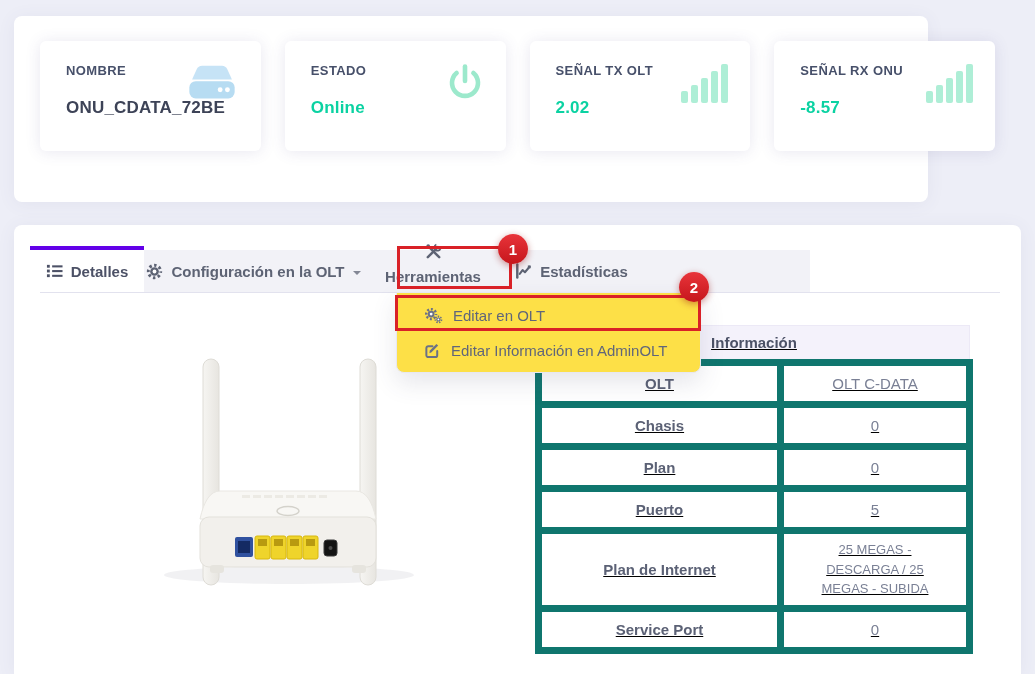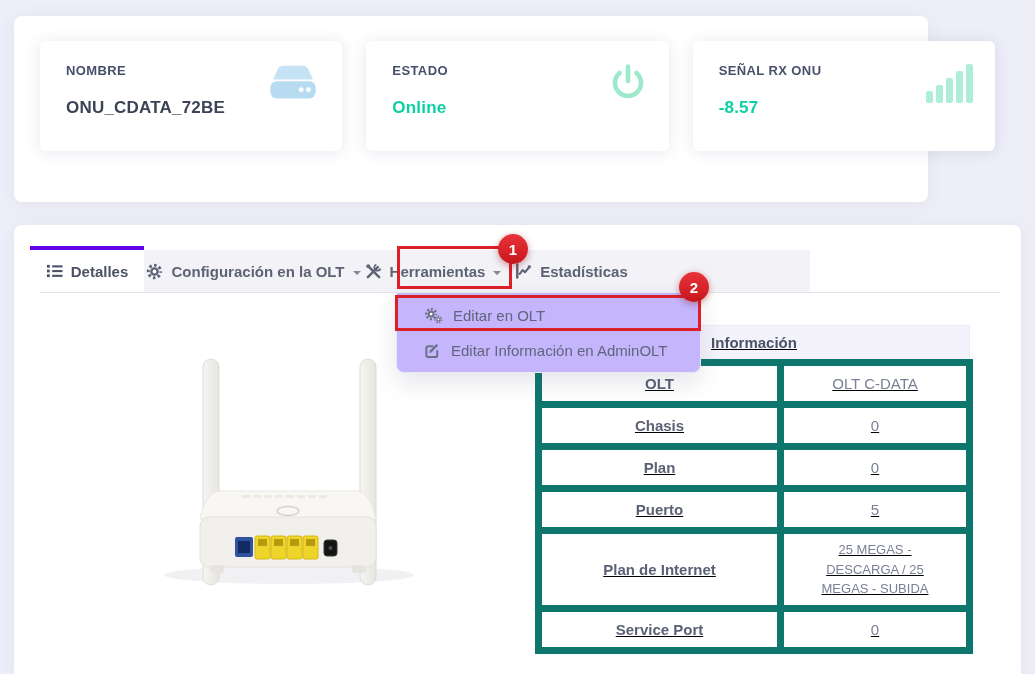--- a/index.html
+++ b/index.html
@@ -28,25 +28,25 @@
   
   .tabs{position:absolute; left:16px; top:25px; width:780px; height:42px; background:var(--tab-strip-bg);
     display:flex; z-index:2;}
   .tab{height:42px; display:flex; align-items:center; justify-content:center; gap:8px;
     font-size:15px; font-weight:600; color:#5d6374; cursor:pointer;}
   .tab .caret{width:0; height:0; border-left:4px solid transparent; border-right:4px solid transparent;
     border-top:4.5px solid currentColor; opacity:.75; margin-top:3px;}
   .tab.active{background:#fff; border-top:4px solid var(--accent-purple); margin-top:-4px; height:46px;
     color:#4c5166; z-index:3;}
   .tab-detalles{width:114px;} .tab-config{width:219px;} .tab-editar{width:117px;}
-  .tab-herr{width:140px;} .tab-est{width:137px;}
+  .tab-herr{width:140px;flex-direction:column;} .tab-est{width:137px;}
   .pane-divider{position:absolute; left:26px; top:67px; width:960px; border-top:1px solid #e2e2ee; z-index:1;}
 
   
-  .dropdown{position:absolute; left:382px; top:67px; width:305px; height:81px; background:#c4b5fd;
+  .dropdown{position:absolute; left:382px; top:67px; width:305px; height:81px; background:#fde047;
     border:1px solid #e8e8f1; border-radius:0 0 8px 8px; box-shadow:0 10px 25px rgba(60,60,100,.13);
     padding-top:5px; z-index:5;}
   .dd-item{height:35px; display:flex; align-items:center; gap:10px; padding-left:27px;
     font-size:15px; color:#60667a; cursor:pointer;}
   .dd-item .ic{display:flex; color:#6b7186;}
 
   
   .hl-box{position:absolute; border:3px solid var(--red); z-index:8; pointer-events:none;}
   .hl-box-1{left:383px; top:21px; width:115px; height:43px;}
   .hl-box-2{left:381px; top:70px; width:306px; height:36px;}
@@ -97,20 +97,33 @@
         <div class="stat-label">ESTADO</div>
         <div class="stat-value green">Online</div>
         <span class="stat-icon ic">
           <svg width="42" height="44" viewBox="0 0 40 44">
             <path d="M11.6,12 A13,13 0 1 0 28.4,12" fill="none" stroke="#9ce9cc" stroke-width="4.6" stroke-linecap="round"></path>
             <line x1="20" y1="5.5" x2="20" y2="20" stroke="#9ce9cc" stroke-width="4.6" stroke-linecap="round"></line>
           </svg>
         </span>
       </div>
 
+      <div class="stat-card">
+        <div class="stat-label">SEÑAL TX OLT</div>
+        <div class="stat-value green">2.02</div>
+        <span class="stat-icon ic">
+          <svg width="50" height="44" viewBox="0 0 50 44">
+            <rect x="1" y="30" width="7" height="12" rx="2" fill="#aeeed6"></rect>
+            <rect x="11" y="24" width="7" height="18" rx="2" fill="#aeeed6"></rect>
+            <rect x="21" y="17" width="7" height="25" rx="2" fill="#aeeed6"></rect>
+            <rect x="31" y="10" width="7" height="32" rx="2" fill="#aeeed6"></rect>
+            <rect x="41" y="3" width="7" height="39" rx="2" fill="#aeeed6"></rect>
+          </svg>
+        </span>
+      </div>
 
       <div class="stat-card">
         <div class="stat-label">SEÑAL RX ONU</div>
         <div class="stat-value green">-8.57</div>
         <span class="stat-icon ic">
           <svg width="50" height="44" viewBox="0 0 50 44">
             <rect x="1" y="30" width="7" height="12" rx="2" fill="#aeeed6"></rect>
             <rect x="11" y="24" width="7" height="18" rx="2" fill="#aeeed6"></rect>
             <rect x="21" y="17" width="7" height="25" rx="2" fill="#aeeed6"></rect>
             <rect x="31" y="10" width="7" height="32" rx="2" fill="#aeeed6"></rect>

